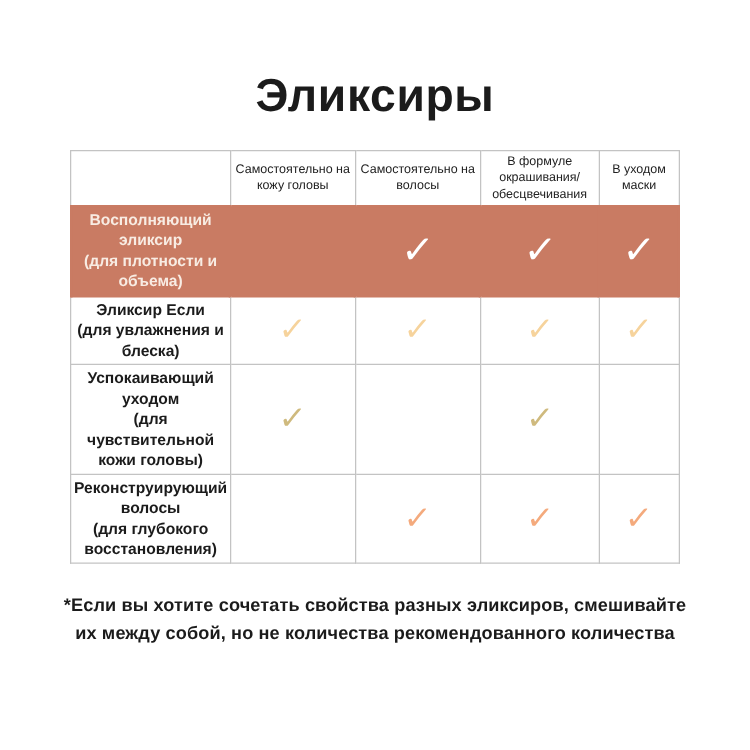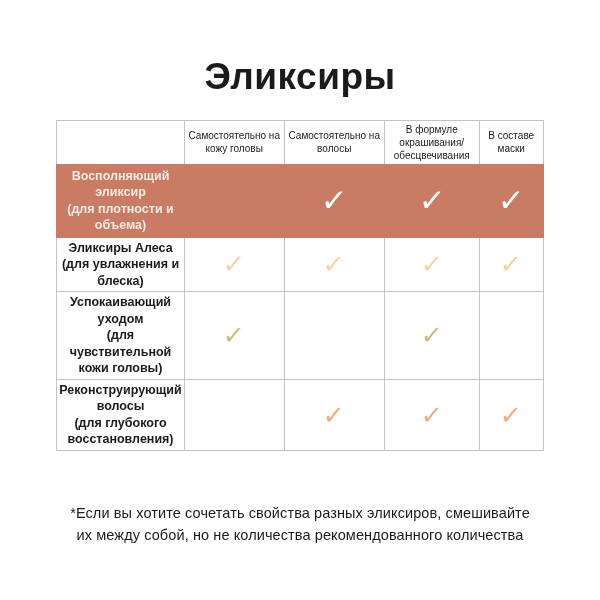--- a/index.html
+++ b/index.html
@@ -67,24 +67,24 @@
     font-size: 26px;
     font-weight: 400;
     line-height: 1;
     display: inline-block;
     transform: skewX(-4deg);
   }
   tr.hl .check { font-size: 31px; font-weight: 700; }
   tr.hl th, tr.hl td { border-width: 2px; border-style: solid; }
 
   .footnote {
-    margin-top: 51px;
+    margin-top: 23px;
     text-align: center;
     font-size: 14.5px;
-    font-weight: 400;
+    font-weight: 700;
     line-height: 1.55;
     letter-spacing: 0.1px;
   }
 </style>
 </head>
 <body>
 
 <div class="slide">
 
   <div class="title">Эликсиры</div>
@@ -97,37 +97,37 @@
         <col class="c3">
         <col class="c4">
     </colgroup>
 
     <tbody>
         <tr class="r-head">
       <th class="col-head"></th>
       <th class="col-head">Самостоятельно на кожу головы</th>
       <th class="col-head">Самостоятельно на волосы</th>
       <th class="col-head">В формуле окрашивания/ обесцвечивания</th>
-      <th class="col-head">В составе маски</th>
+      <th class="col-head">В уходом маски</th>
     </tr>
 
     <tr class="r0 hl" style="background-color: rgb(201, 123, 99);">
       <th class="label-cell" style="color: rgb(248, 236, 227); border-color: rgb(201, 123, 99);">
         <div>Восполняющий эликсир</div>
         <div>(для плотности и объема)</div>
       </th>
       <td style="border-color: rgb(201, 123, 99);"><span class="check" style="color: rgb(255, 255, 255);"></span></td>
       <td style="border-color: rgb(201, 123, 99);"><span class="check" style="color: rgb(255, 255, 255);">✓</span></td>
       <td style="border-color: rgb(201, 123, 99);"><span class="check" style="color: rgb(255, 255, 255);">✓</span></td>
       <td style="border-color: rgb(201, 123, 99);"><span class="check" style="color: rgb(255, 255, 255);">✓</span></td>
     </tr>
 
     <tr class="r1">
       <th class="label-cell">
-        <div>Эликсиры Алеса</div>
+        <div>Эликсир Если</div>
         <div>(для увлажнения и блеска)</div>
       </th>
       <td><span class="check" style="color: rgb(246, 211, 156);">✓</span></td>
       <td><span class="check" style="color: rgb(246, 211, 156);">✓</span></td>
       <td><span class="check" style="color: rgb(246, 211, 156);">✓</span></td>
       <td><span class="check" style="color: rgb(246, 211, 156);">✓</span></td>
     </tr>
 
     <tr class="r2">
       <th class="label-cell">

